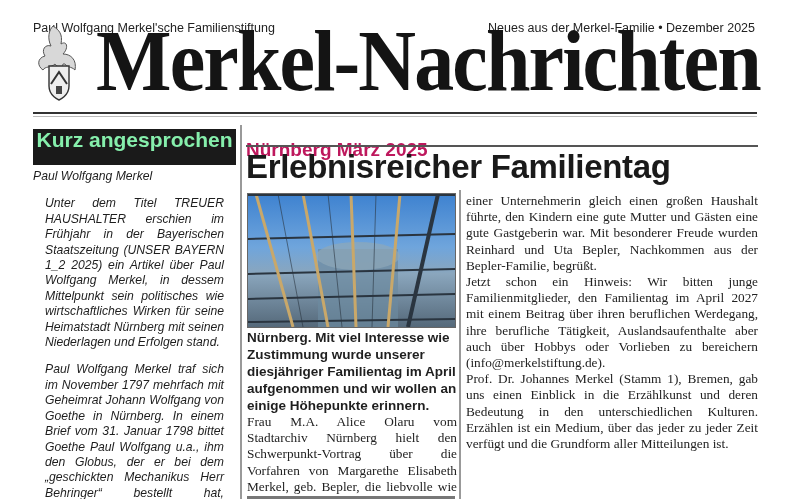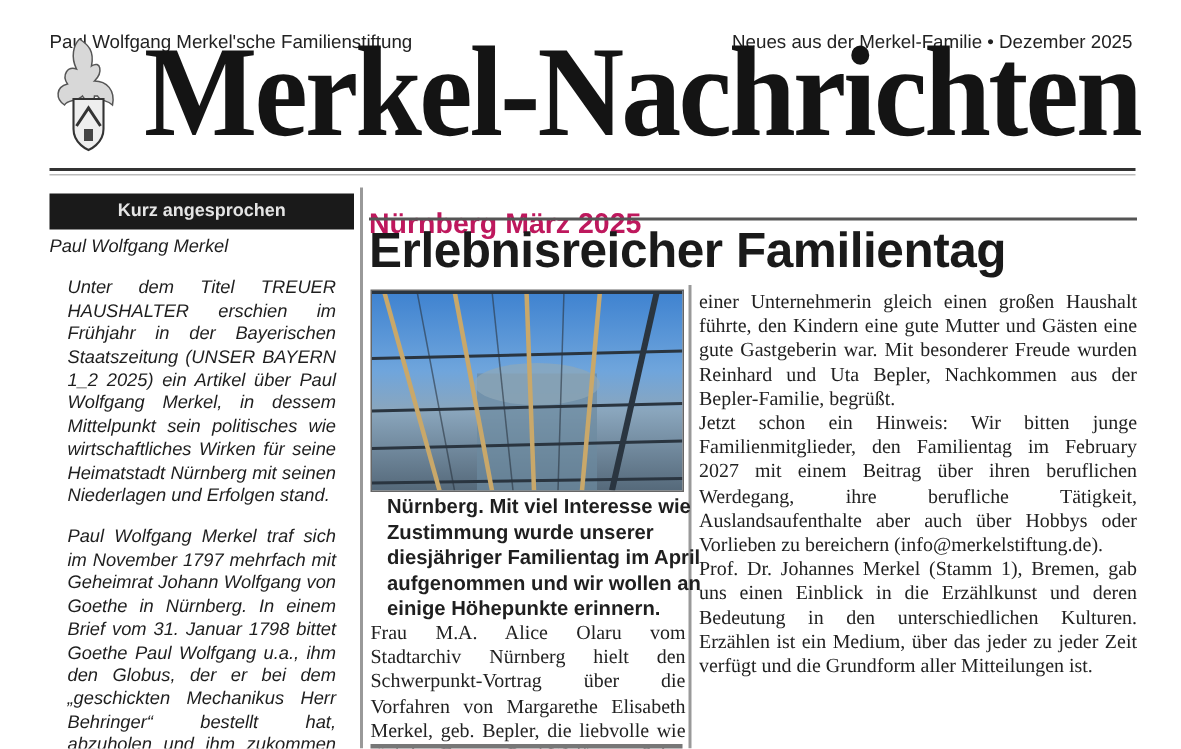--- a/index.html
+++ b/index.html
@@ -16,22 +16,22 @@
     font-family:"Liberation Serif", serif; font-weight:bold;
     font-size:86px; line-height:100px; letter-spacing:-2px; color:#141414;
     transform:scaleX(0.93); transform-origin:left top; white-space:nowrap;
   }
   .rule-main { position:absolute; left:33px; top:112px; width:724px; height:2px; background:#333; }
   .rule-thin { position:absolute; left:33px; top:116px; width:724px; height:1px; background:#bbb; }
 
   
   .col-left { position:absolute; left:33px; top:129px; width:203px; }
   .kurz-head {
-    background:#1a1a1a; color:#e5e5e5; font-weight:bold; font-size:12px;
-    text-align:center; height:24px; line-height:22px;
+    background:#1a1a1a; color:#86efac; font-weight:bold; font-size:21px;
+    text-align:center; height:36px; line-height:22px;
   }
   .left-text { font-style:italic; font-size:12.2px; line-height:15.4px; text-align:justify; margin-top:4px; color:#1e1e1e; }
   .left-text .sub { display:block; text-align:left; }
   .left-text p { margin:12px; }
   .vsep1 { position:absolute; left:240px; top:125px; width:2px; height:374px; background:#999; }
   .vsep2 { position:absolute; left:459px; top:190px; width:2px; height:309px; background:#999; }
 
   
   .kicker {
     position:absolute; left:246px; top:123px; font-weight:bold; font-size:19px;
@@ -41,21 +41,21 @@
   .headline {
     position:absolute; left:246px; top:147px; font-weight:bold; font-size:33px;
     line-height:40px; color:#1a1a1a; white-space:nowrap; letter-spacing:-0.3px;
   }
   .photo {
     position:absolute; left:247px; top:193px; width:207px; height:133px; overflow:hidden;
     background:linear-gradient(180deg,#3e82d0 0%,#6fa5dc 40%,#8aa6bd 60%,#55697a 100%);
     border:1px solid #666;
   }
   .lead {
-    position:absolute; left:258px; top:329px; width:210px; font-weight:bold;
+    position:absolute; left:247px; top:329px; width:210px; font-weight:bold;
     font-size:13.5px; line-height:17px; color:#1f1f1f;
   }
   .body-mid {
     position:absolute; left:247px; top:414px; width:210px;
     font-family:"Liberation Serif", serif; font-size:13.3px; line-height:16.2px;
     text-align:justify; color:#222;
   }
   .photo2 { position:absolute; left:247px; top:496px; width:208px; height:4px; background:#777; }
 
   
@@ -126,16 +126,16 @@
     </g>
   </svg>
 </div>
 
 <div class="lead">Nürnberg. Mit viel Interesse wie Zustimmung wurde unserer diesjähriger Familientag im April aufgenommen und wir wollen an einige Höhepunkte erinnern.</div>
 <div class="body-mid">Frau M.A. Alice Olaru vom Stadtarchiv Nürnberg hielt den Schwerpunkt-Vortrag über die Vorfahren von Margarethe Elisabeth Merkel, geb. Bepler, die liebvolle wie tüchtige Frau an Paul Wolfgangs Seite, die</div>
 <div class="photo2"></div>
 
 <div class="col-right">
   <p>einer Unternehmerin gleich einen großen Haushalt führte, den Kindern eine gute Mutter und Gästen eine gute Gastgeberin war. Mit besonderer Freude wurden Reinhard und Uta Bepler, Nachkommen aus der Bepler-Familie, begrüßt.</p>
-  <p>Jetzt schon ein Hinweis: Wir bitten junge Familienmitglieder, den Familientag im February 2027 mit einem Beitrag über ihren beruflichen Werdegang, ihre berufliche Tätigkeit, Auslandsaufenthalte aber auch über Hobbys oder Vorlieben zu bereichern (info@merkelstiftung.de).</p>
+  <p>Jetzt schon ein Hinweis: Wir bitten junge Familienmitglieder, den Familientag im April 2027 mit einem Beitrag über ihren beruflichen Werdegang, ihre berufliche Tätigkeit, Auslandsaufenthalte aber auch über Hobbys oder Vorlieben zu bereichern (info@merkelstiftung.de).</p>
   <p>Prof. Dr. Johannes Merkel (Stamm 1), Bremen, gab uns einen Einblick in die Erzählkunst und deren Bedeutung in den unterschiedlichen Kulturen. Erzählen ist ein Medium, über das jeder zu jeder Zeit verfügt und die Grundform aller Mitteilungen ist.</p>
 
 </div>
 
 </body></html>

